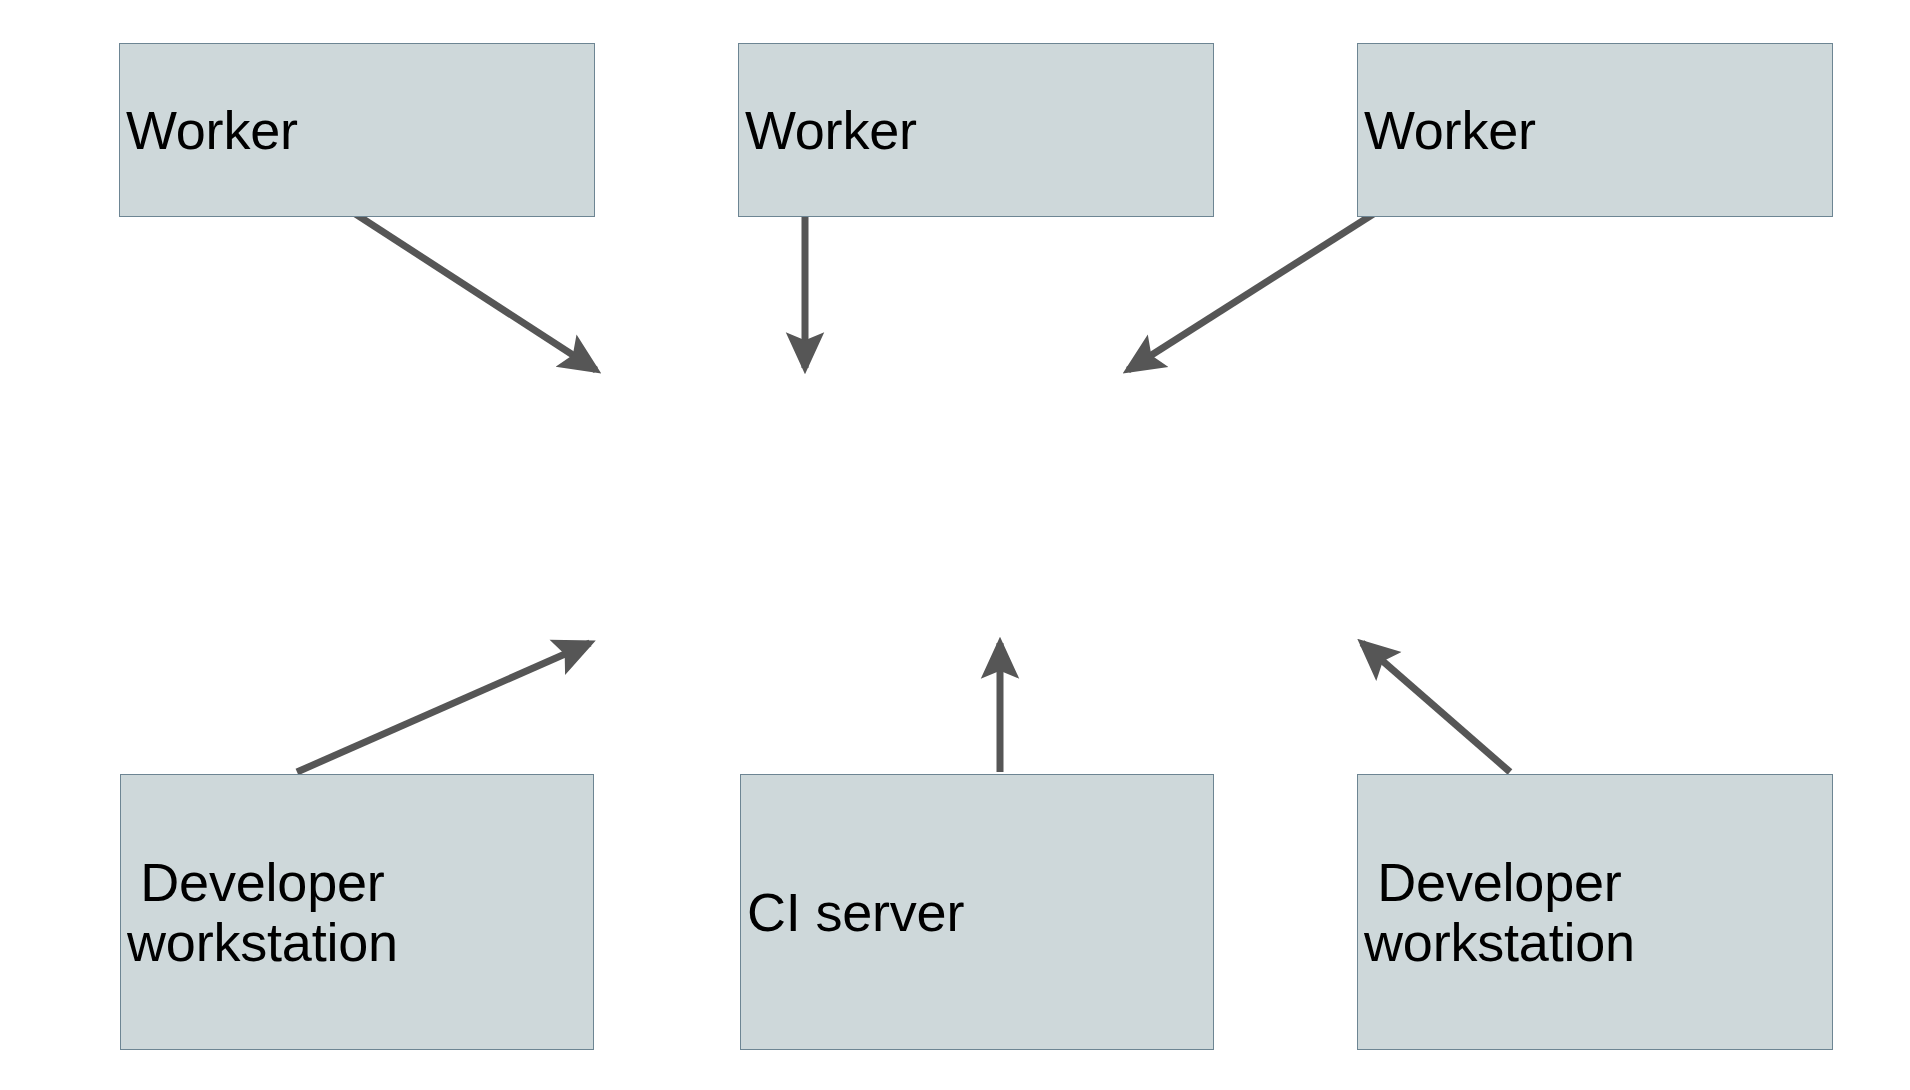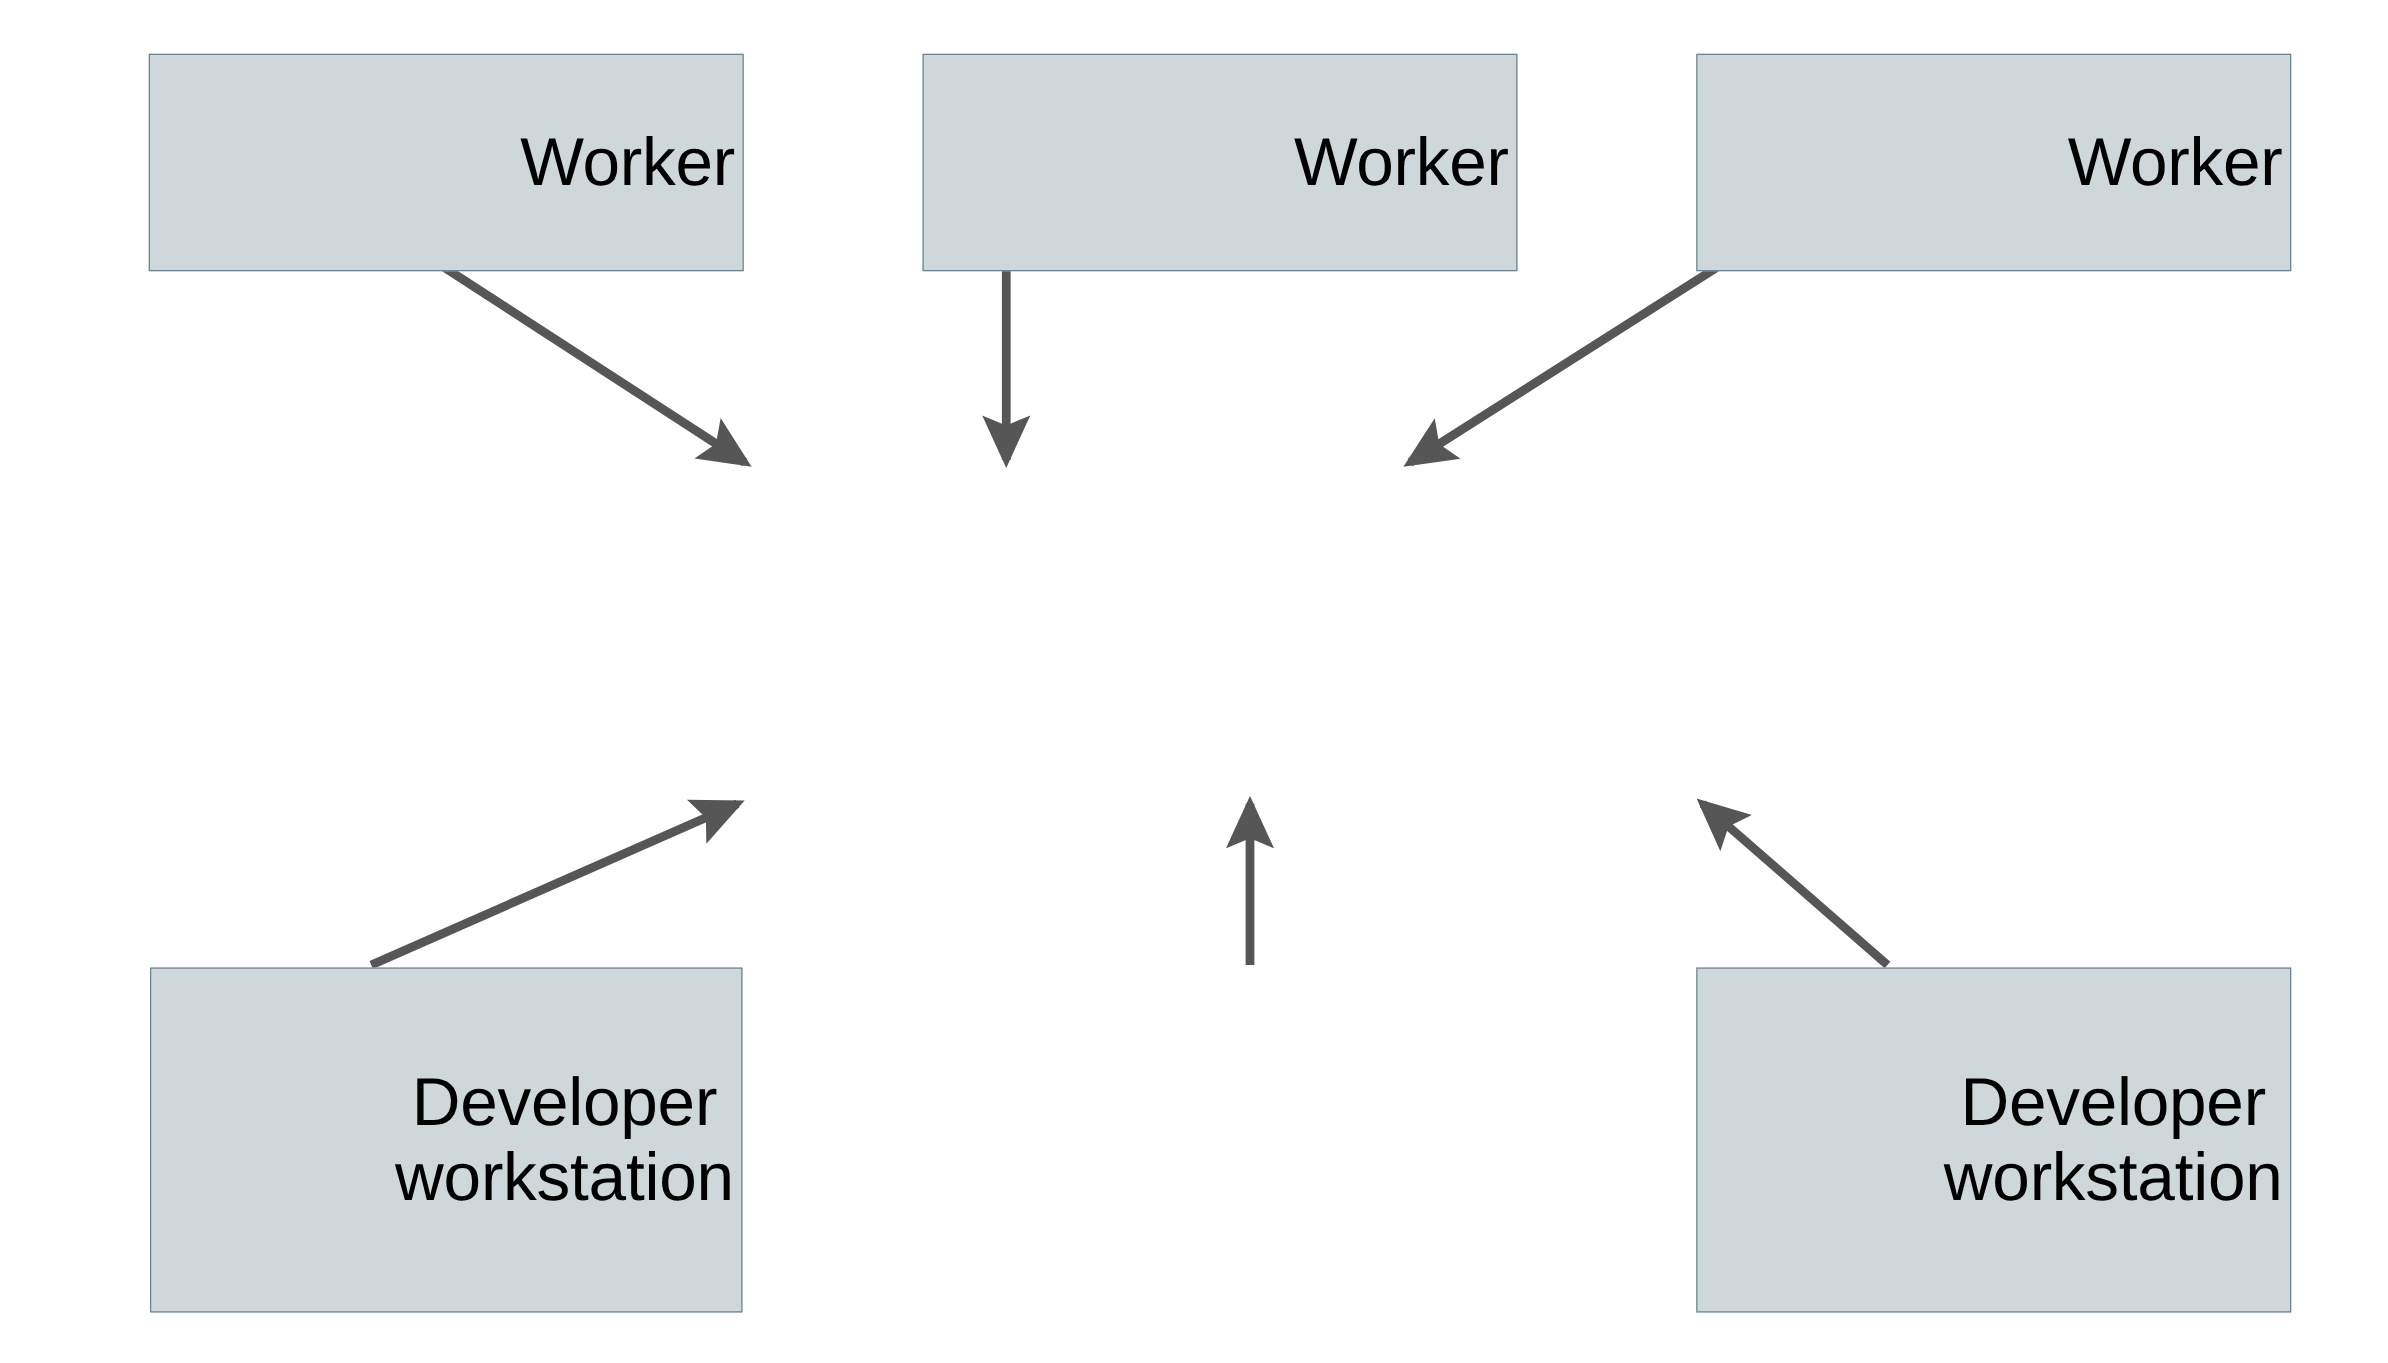--- a/index.html
+++ b/index.html
@@ -15,21 +15,21 @@
     overflow: hidden;
     font-family: "Liberation Sans", sans-serif;
   }
   .node {
     position: absolute;
     box-sizing: border-box;
     background: #ced8da;
     border: 1.6px solid #6d8593;
     display: flex;
     align-items: center;
-    justify-content: flex-end;
+    justify-content: flex-start;
     text-align: center;
     color: #000000;
     line-height: 1.12;
     letter-spacing: -0.2px;
     -webkit-font-smoothing: antialiased;
   }
   .node-label {
     display: block;
     white-space: pre-line;
     padding: 0 6px;
@@ -75,19 +75,22 @@
   <div class="node" id="node-worker-top-right" style="left: 1357px; top: 43px; width: 476px; height: 174px; font-size: 54px; background: rgb(206, 216, 218); border-color: rgb(109, 133, 147); color: rgb(0, 0, 0);">
     <span class="node-label">Worker</span>
   </div>
 
 
   <div class="node" id="node-developer-workstation-left" style="left: 120px; top: 774px; width: 474px; height: 276px; font-size: 54px; background: rgb(206, 216, 218); border-color: rgb(109, 133, 147); color: rgb(0, 0, 0);">
     <span class="node-label">Developer
 workstation</span>
   </div>
 
+  <div class="node" id="node-ci-server" style="left: 740px; top: 774px; width: 474px; height: 276px; font-size: 54px; background: rgb(206, 216, 218); border-color: rgb(109, 133, 147); color: rgb(0, 0, 0);">
+    <span class="node-label">CI server</span>
+  </div>
 
   <div class="node" id="node-developer-workstation-right" style="left: 1357px; top: 774px; width: 476px; height: 276px; font-size: 54px; background: rgb(206, 216, 218); border-color: rgb(109, 133, 147); color: rgb(0, 0, 0);">
     <span class="node-label">Developer
 workstation</span>
   </div>
 
 </div>
 
 </body></html>

